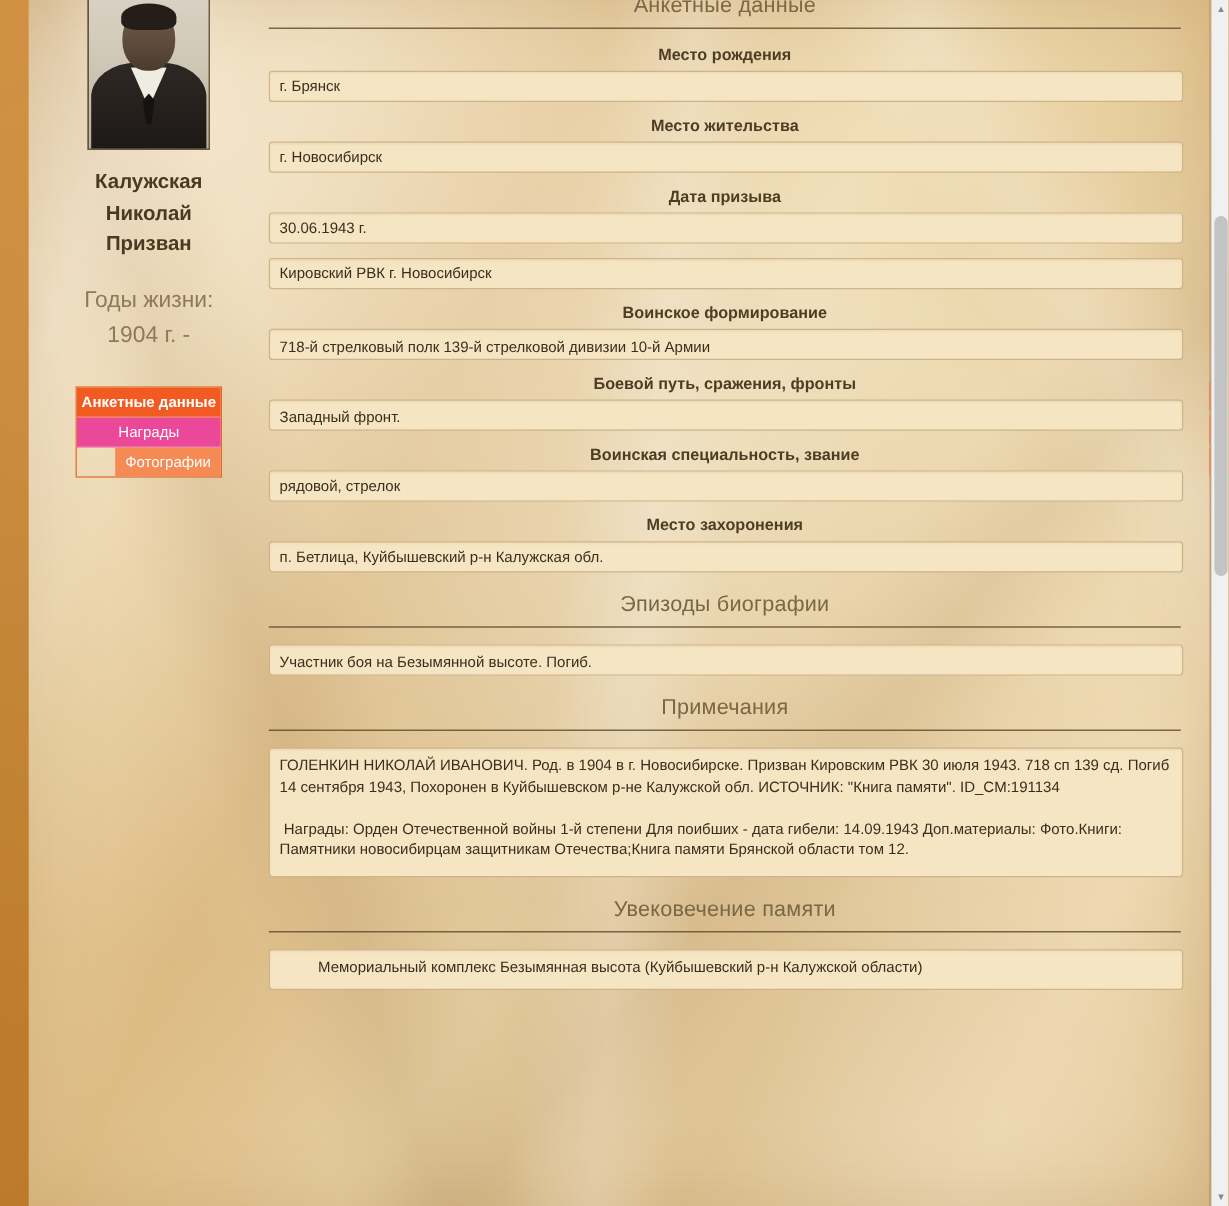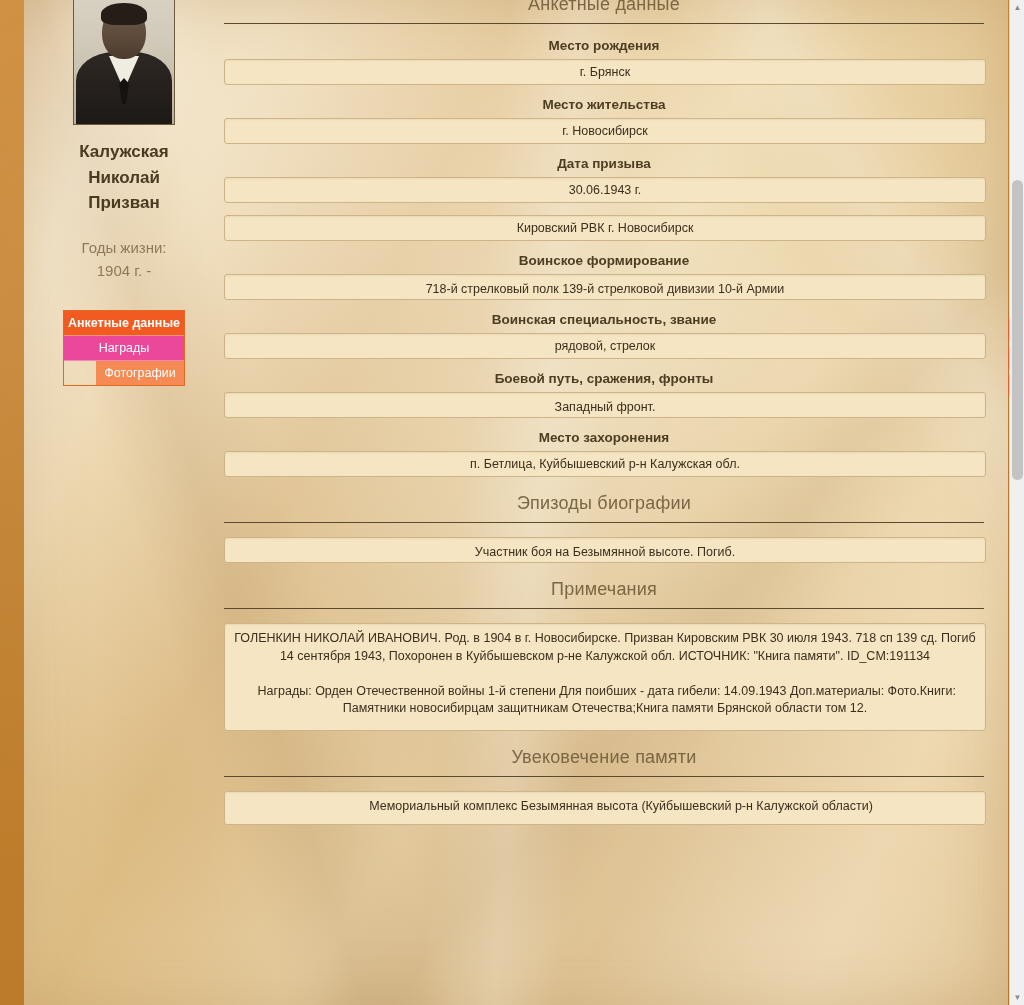--- a/index.html
+++ b/index.html
@@ -122,21 +122,21 @@
 
   .person-name {
     margin-top: 14px;
     font-size: 17px;
     font-weight: bold;
     color: #4a3a22;
     line-height: 1.5;
   }
   .life-years {
     margin-top: 20px;
-    font-size: 15px;
+    font-size: 19px;
     color: #8e7a58;
     line-height: 1.55;
   }
 
   .nav {
     margin-top: 28px;
     width: 122px;
     margin-left: auto;
     margin-right: auto;
     border: 1px solid #e06a24;
@@ -194,21 +194,20 @@
     border: 1px solid #cdb489;
     border-radius: 3px;
     padding: 6px 8px;
     font-size: 12.5px;
     color: #3a2f1d;
     font-family: "Liberation Sans", sans-serif;
     line-height: 1.4;
     outline: none;
     display: block;
     box-shadow: inset 0 1px 2px rgba(140,110,60,0.10);
-    text-align: center;
   }
   .field-input.area {
     resize: none;
     overflow: hidden;
   }
   .h2 { height: 26px; }
   .h-area-1 { height: 26px; }
   .h-note { height: 108px; }
   .h-mem { height: 34px; padding-left: 40px; }
 
@@ -313,27 +312,27 @@
     <div class="field">
       <input class="field-input h2" value="Кировский РВК г. Новосибирск" style="">
     </div>
 
     <div class="field">
       <div class="field-label">Воинское формирование</div>
       <textarea class="field-input area h-area-1" style="">718-й стрелковый полк 139-й стрелковой дивизии 10-й Армии</textarea>
     </div>
 
     <div class="field">
+      <div class="field-label">Боевой путь, сражения, фронты</div>
+      <textarea class="field-input area h-area-1" style="">Западный фронт.</textarea>
+    </div>
+
+    <div class="field">
       <div class="field-label">Воинская специальность, звание</div>
       <input class="field-input h2" value="рядовой, стрелок" style="">
-    </div>
-
-    <div class="field">
-      <div class="field-label">Боевой путь, сражения, фронты</div>
-      <textarea class="field-input area h-area-1" style="">Западный фронт.</textarea>
     </div>
 
     <div class="field">
       <div class="field-label">Место захоронения</div>
       <input class="field-input h2" value="п. Бетлица, Куйбышевский р-н Калужская обл." style="">
     </div>
 
     <div class="section-title">Эпизоды биографии</div>
     <div class="field">
       <textarea class="field-input area h-area-1" style="">Участник боя на Безымянной высоте. Погиб.</textarea>

